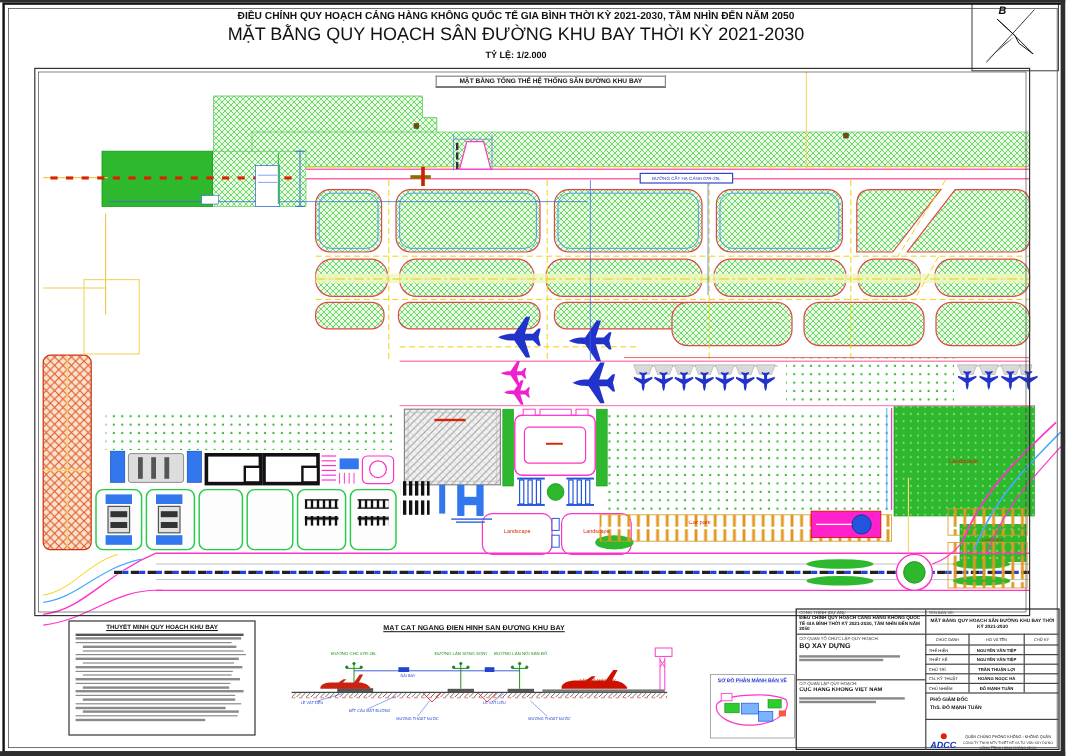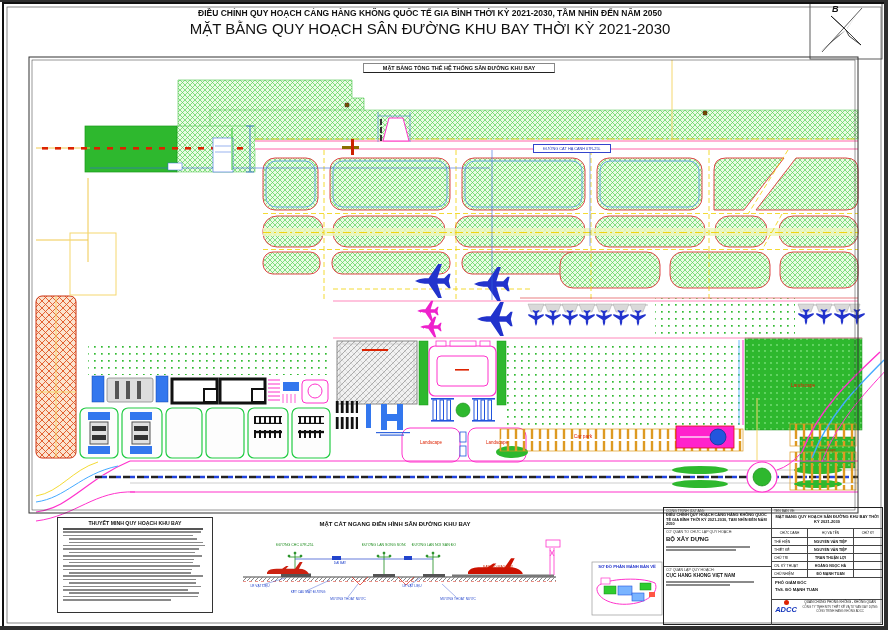--- a/index.html
+++ b/index.html
@@ -428,20 +428,21 @@
 
 <g fill="#2e2e2e">
   <rect x="0" y="0" width="888" height="2"></rect>
   <rect x="884" y="0" width="4" height="630"></rect>
   <rect x="0" y="626" width="888" height="4"></rect>
 </g>
 </svg>
 
 <div class="abs ctr nowrap" style="left:60px;top:8px;width:740px;font-size:8.5px;font-weight:bold;">ĐIỀU CHỈNH QUY HOẠCH CẢNG HÀNG KHÔNG QUỐC TẾ GIA BÌNH THỜI KỲ 2021-2030, TẦM NHÌN ĐẾN NĂM 2050</div>
 <div class="abs ctr nowrap" style="left:60px;top:20px;width:740px;font-size:15px;color:#111;">MẶT BẰNG QUY HOẠCH SÂN ĐƯỜNG KHU BAY THỜI KỲ 2021-2030</div>
+<div class="abs ctr nowrap" style="left:60px;top:41px;width:740px;font-size:7.5px;font-weight:bold;">TỶ LỆ: 1/2.000</div>
 <div class="abs ctr nowrap" style="left:363px;top:63px;width:190px;font-size:5.5px;font-weight:bold;border:0.5px solid #888;border-bottom:1px solid #222;padding:1px 0;">MẶT BẰNG TỔNG THỂ HỆ THỐNG SÂN ĐƯỜNG KHU BAY</div>
 <div class="abs" style="left:832px;top:4px;font-size:9px;font-weight:bold;font-style:italic;">B</div>
 
 <div class="abs ctr nowrap" style="left:533px;top:144px;width:76px;font-size:3.8px;color:#2233bb;border:0.8px solid #3344cc;background:#fff;padding:1.5px 0;">ĐƯỜNG CẤT HẠ CÁNH 07R-25L</div>
 
 <div class="abs ctr nowrap" style="left:404px;top:440px;width:54px;font-size:4.5px;color:#dd2200;">Landscape</div>
 <div class="abs ctr nowrap" style="left:470px;top:440px;width:54px;font-size:4.5px;color:#dd2200;">Landscape</div>
 <div class="abs ctr nowrap" style="left:763px;top:382px;width:80px;font-size:5px;color:#dd2200;">Landscape</div>
 <div class="abs ctr nowrap" style="left:806px;top:448px;width:42px;font-size:3.6px;color:#dd2200;">Landscape</div>
 <div class="abs ctr nowrap" style="left:548px;top:434px;width:70px;font-size:4.8px;color:#dd2200;">Car park</div>
@@ -530,21 +531,21 @@
   <div class="tb-cell" style="left:189px;top:53px;width:29px;height:8px;"></div>
   <div class="tb-cell nowrap" style="left:107px;top:61px;width:36px;height:8px;font-size:3.5px;line-height:8px;padding-left:2px;">CHỦ NHIỆM</div>
   <div class="tb-cell ctr nowrap" style="left:143px;top:61px;width:46px;height:8px;font-size:3.6px;font-weight:bold;line-height:8px;">ĐỖ MẠNH TUẤN</div>
   <div class="tb-cell" style="left:189px;top:61px;width:29px;height:8px;"></div>
 
   <div class="tb-cell" style="left:107px;top:69px;width:111px;height:22px;padding:2px 3px;">
     <div class="nowrap" style="font-size:4.2px;font-weight:bold;">PHÓ GIÁM ĐỐC</div>
     <div class="nowrap" style="font-size:4.2px;font-weight:bold;margin-top:2px;">ThS. ĐỖ MẠNH TUẤN</div>
   </div>
 
-  <div class="tb-cell" style="left:107px;top:91px;width:111px;height:26px;display:flex;align-items:flex-start;">
+  <div class="tb-cell" style="left:107px;top:91px;width:111px;height:26px;display:flex;align-items:flex-end;">
     <div style="width:28px;text-align:center;">
       <div style="width:5px;height:5px;border-radius:50%;background:#dd2200;margin:0 auto;"></div>
       <div style="font-size:7.5px;font-weight:bold;font-style:italic;color:#1133bb;">ADCC</div>
     </div>
     <div style="flex:1;padding-right:2px;">
       <div class="ctr" style="font-size:3.2px;">QUÂN CHỦNG PHÒNG KHÔNG - KHÔNG QUÂN</div>
       <div class="ctr" style="font-size:2.9px;color:#333;margin-top:1px;">CÔNG TY TNHH MTV THIẾT KẾ VÀ TƯ VẤN XÂY DỰNG CÔNG TRÌNH HÀNG KHÔNG ADCC</div>
     </div>
   </div>
 </div>

